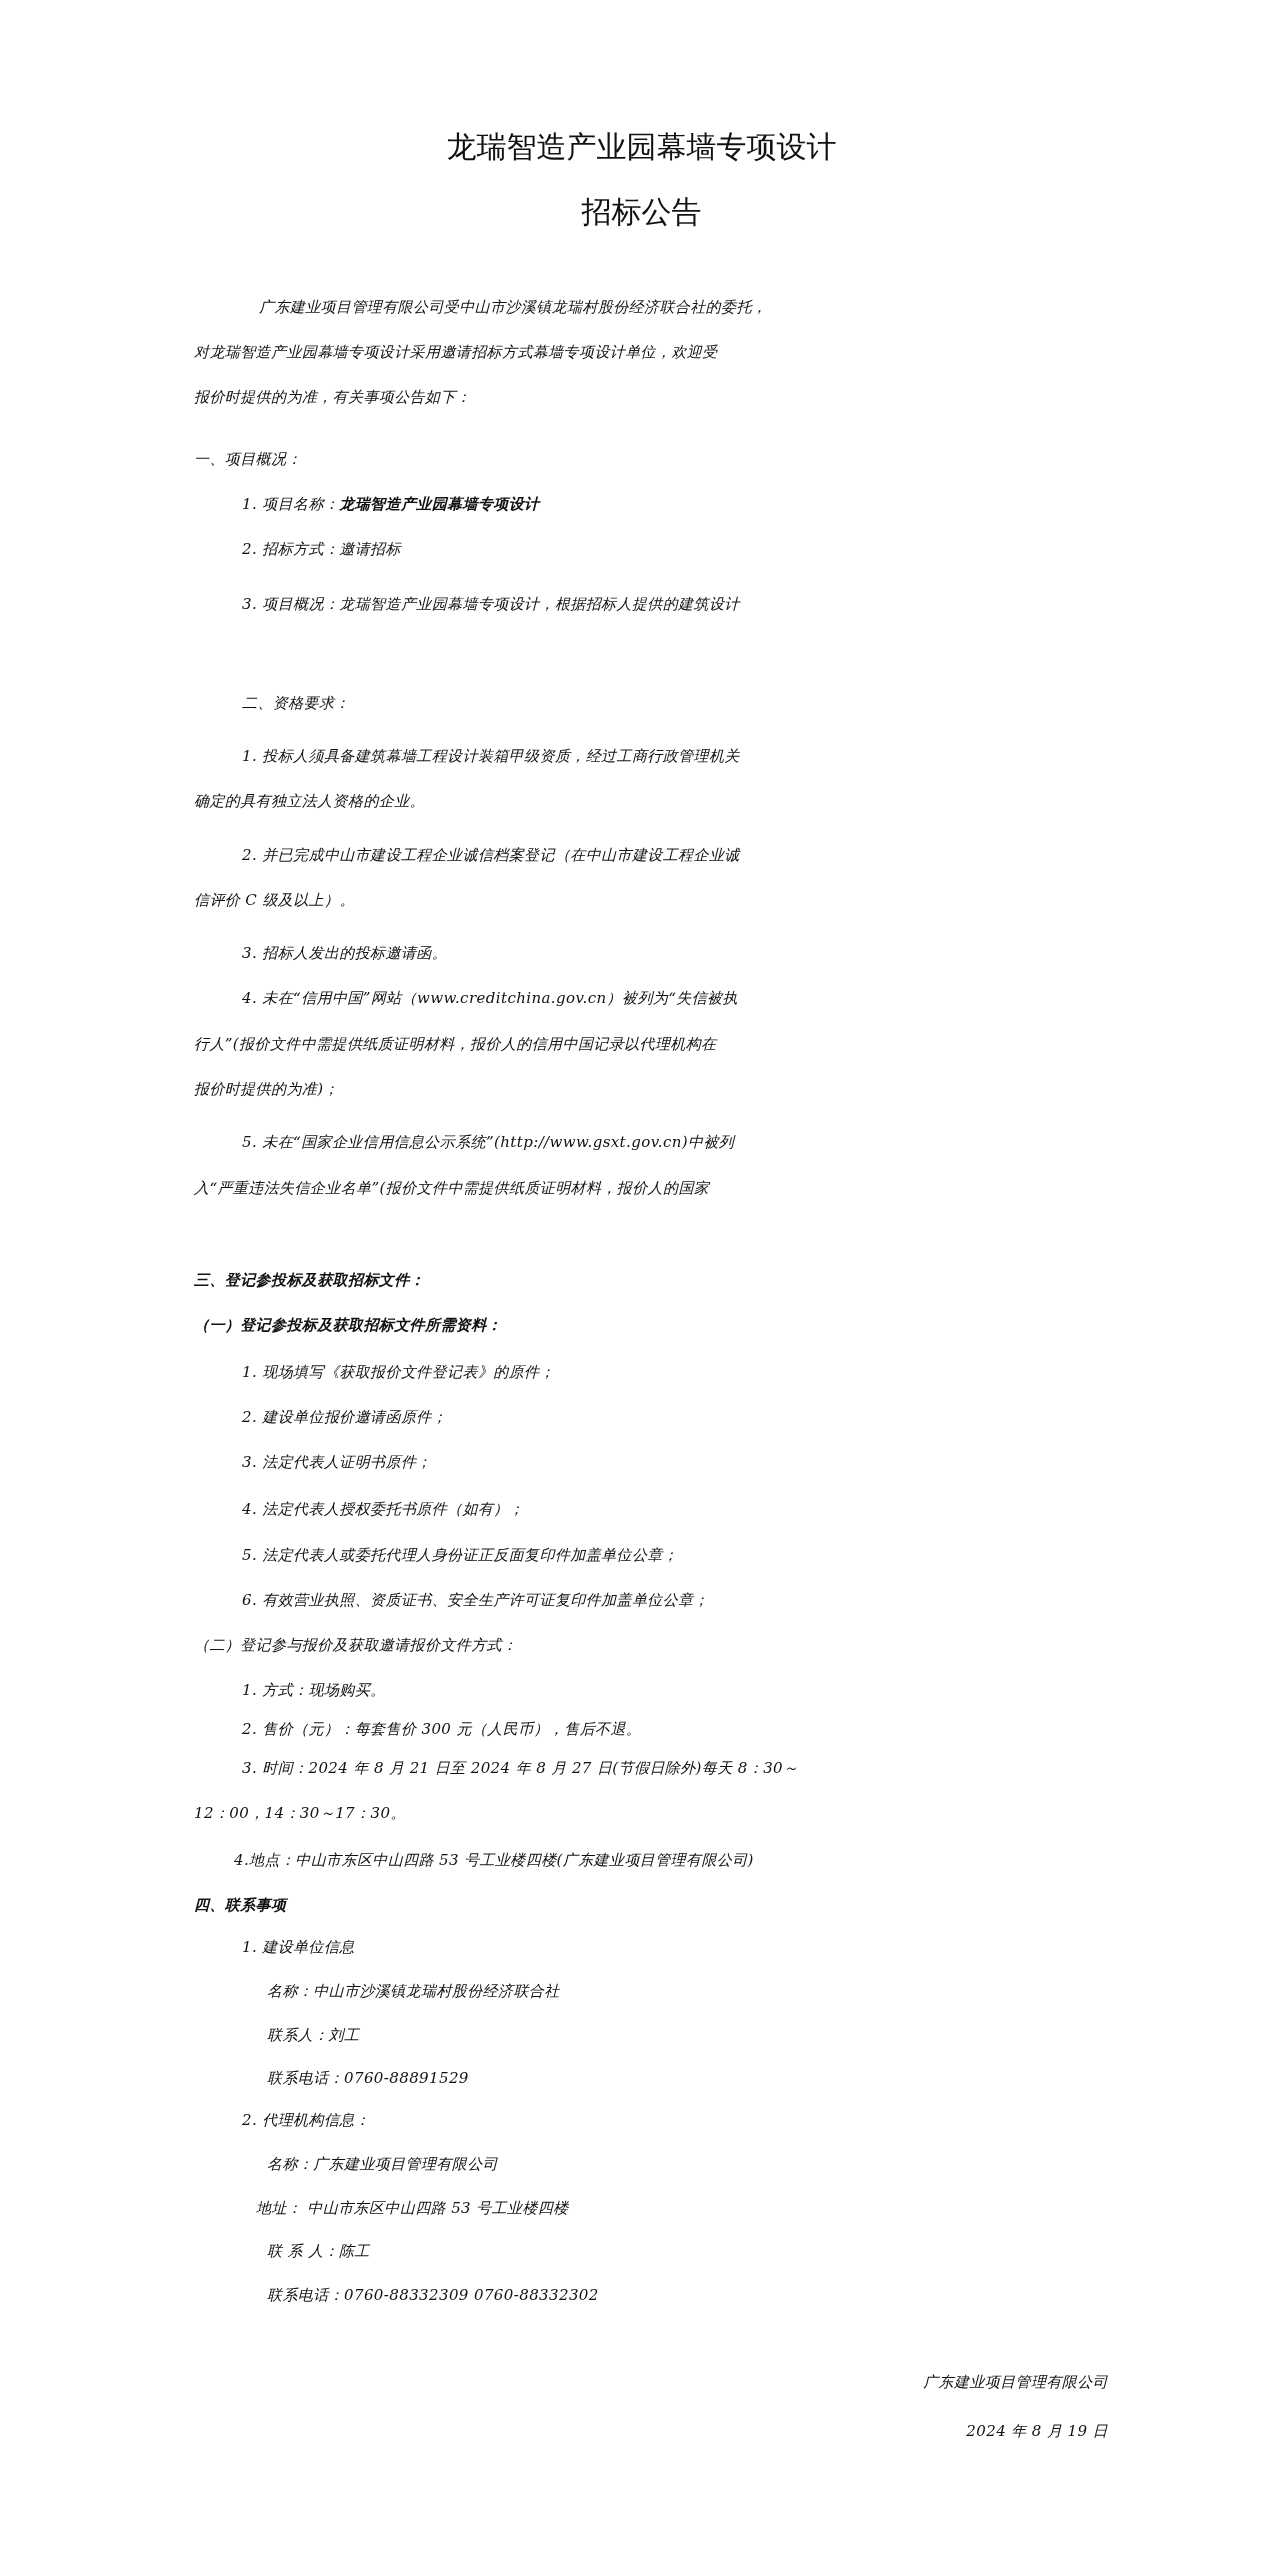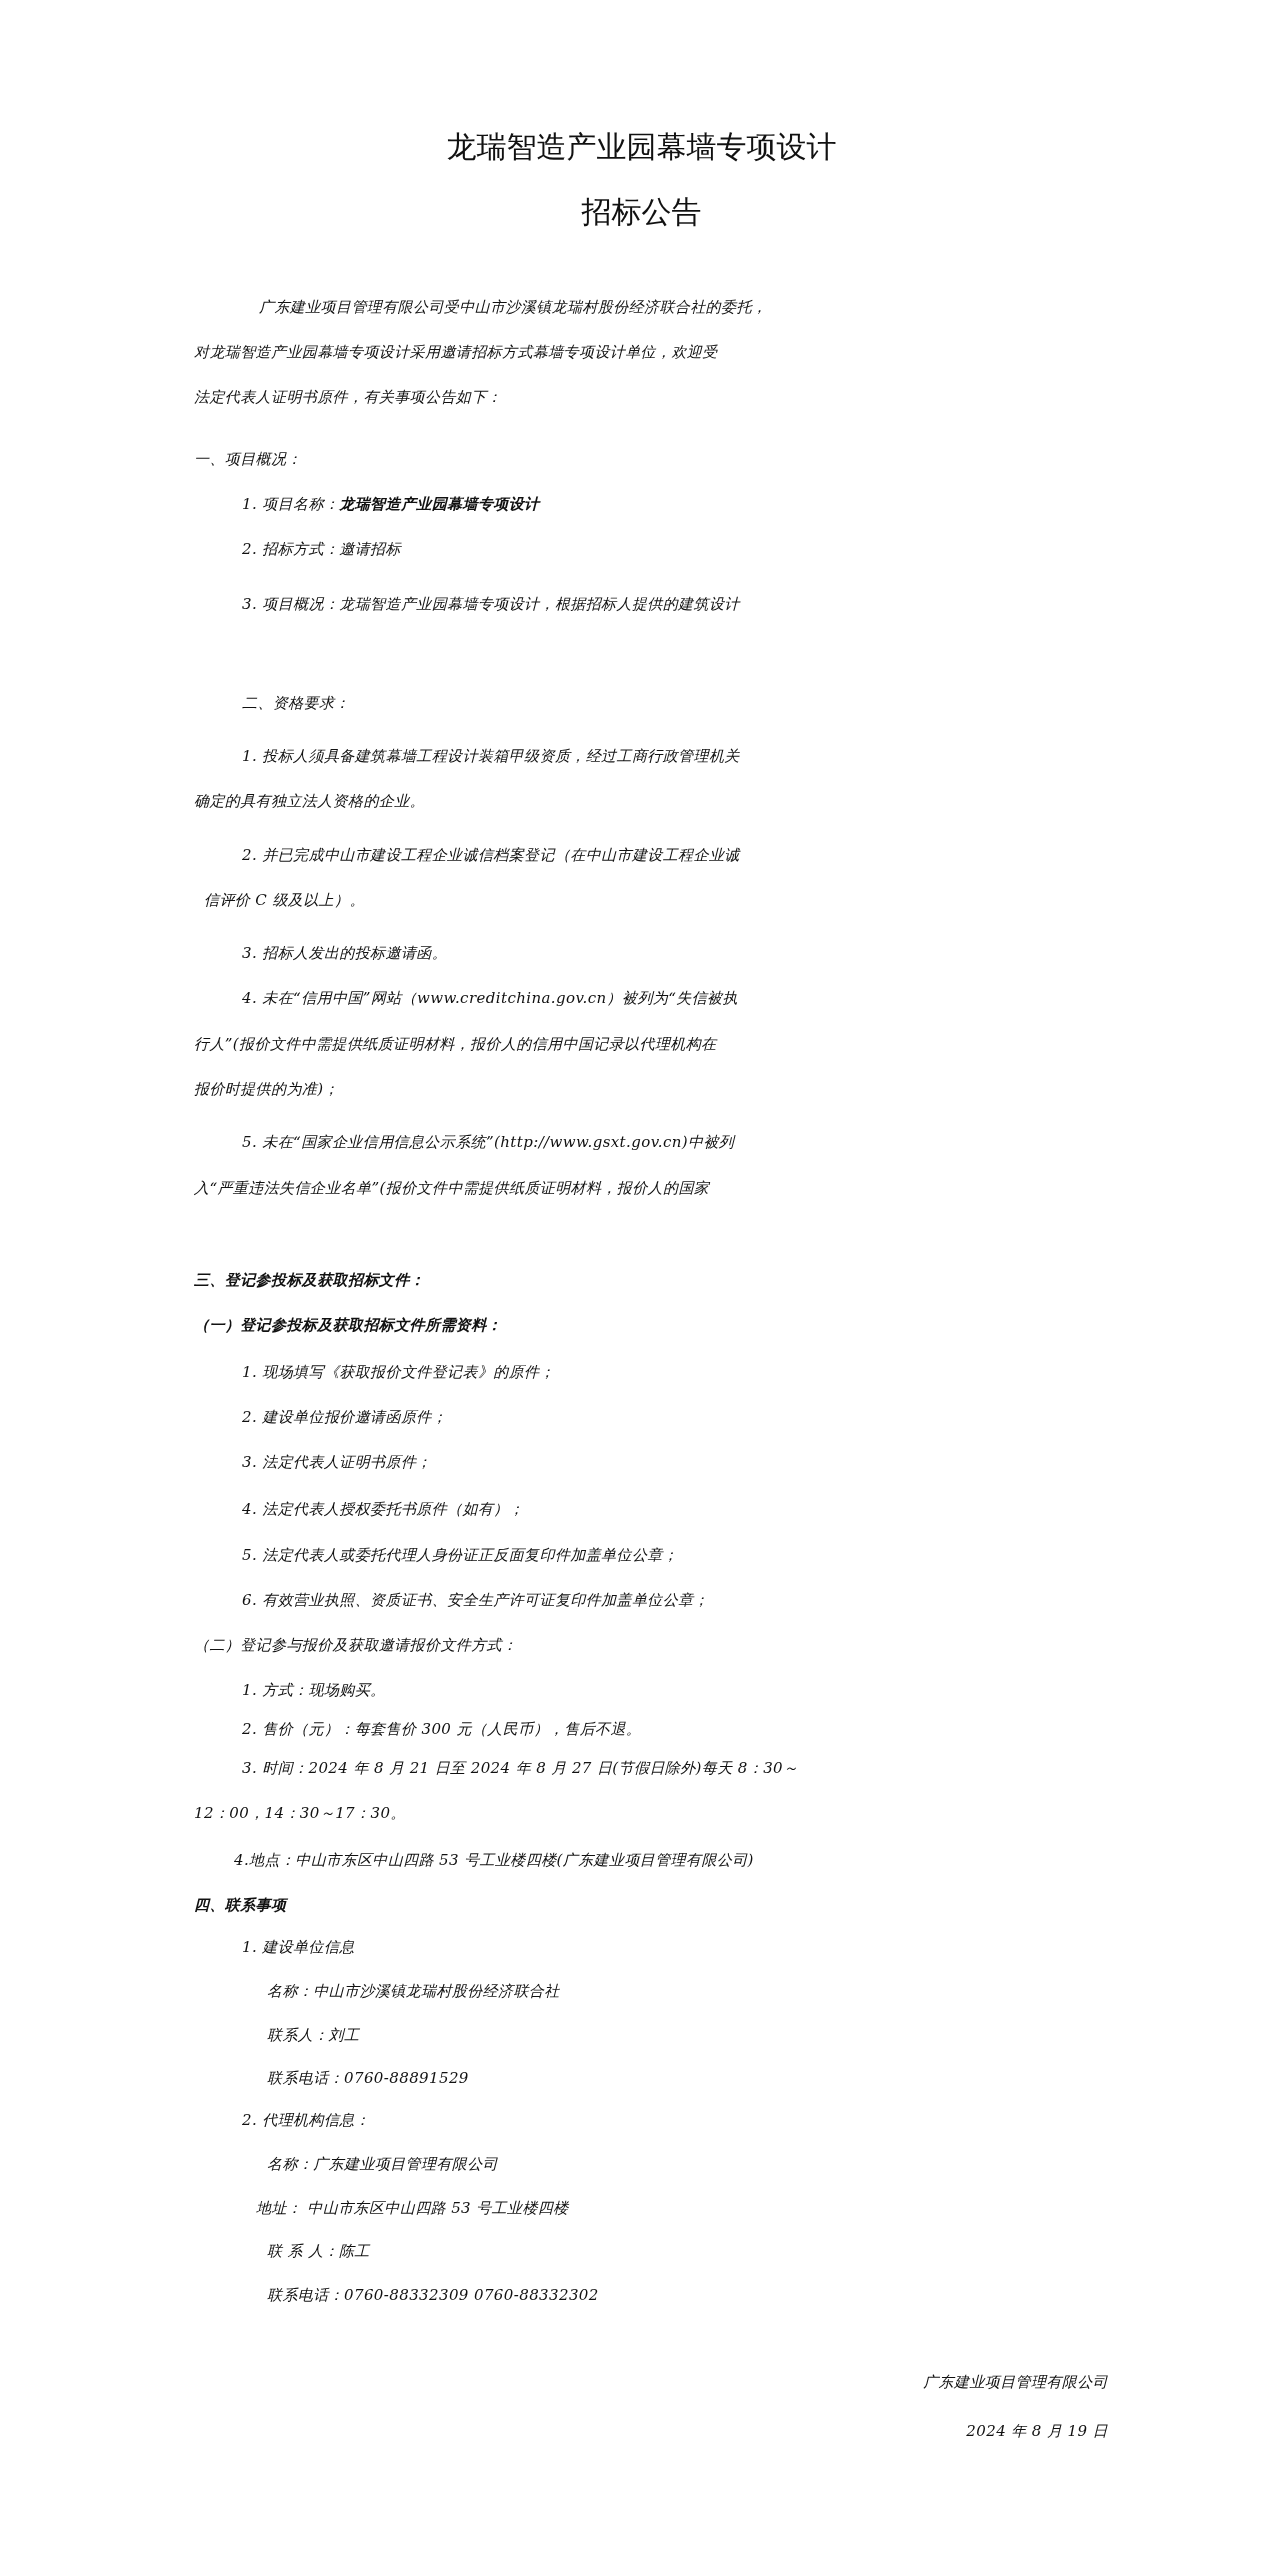--- a/index.html
+++ b/index.html
@@ -36,36 +36,36 @@
 </head>
 <body>
 
 <div class="page">
 
   <div class="title" style="top:129px;">龙瑞智造产业园幕墙专项设计</div>
   <div class="title" style="top:194px;">招标公告</div>
 
   <div class="line" style="left:259px; top:293px;">广东建业项目管理有限公司受中山市沙溪镇龙瑞村股份经济联合社的委托，</div>
   <div class="line" style="left:194px; top:338px;">对龙瑞智造产业园幕墙专项设计采用邀请招标方式幕墙专项设计单位，欢迎受</div>
-  <div class="line" style="left:194px; top:383px;">法定代表人证明书原件，有关事项公告如下：</div>
+  <div class="line" style="left:194px; top:383px;">报价时提供的为准，有关事项公告如下：</div>
 
   <div class="line heading" style="left:194px; top:445px;">一、项目概况：</div>
   <div class="line" style="left:242px; top:490px;">
     <span>1. 项目名称：</span><span class="bold">龙瑞智造产业园幕墙专项设计</span>
   </div>
   <div class="line" style="left:242px; top:535px;">
     <span>2. 招标方式：</span><span>邀请招标</span>
   </div>
   <div class="line" style="left:242px; top:590px;">3. 项目概况：龙瑞智造产业园幕墙专项设计，根据招标人提供的建筑设计</div>
 
   <div class="line heading" style="left:242px; top:689px;">二、资格要求：</div>
   <div class="line" style="left:242px; top:742px;">1. 投标人须具备建筑幕墙工程设计装箱甲级资质，经过工商行政管理机关</div>
   <div class="line" style="left:194px; top:787px;">确定的具有独立法人资格的企业。</div>
   <div class="line" style="left:242px; top:841px;">2. 并已完成中山市建设工程企业诚信档案登记（在中山市建设工程企业诚</div>
-  <div class="line" style="left:204px; top:886px;">信评价 C 级及以上）。</div>
+  <div class="line" style="left:194px; top:886px;">信评价 C 级及以上）。</div>
   <div class="line" style="left:242px; top:939px;">3. 招标人发出的投标邀请函。</div>
   <div class="line" style="left:242px; top:984px;">4. 未在“信用中国”网站（www.creditchina.gov.cn）被列为“失信被执</div>
   <div class="line" style="left:194px; top:1030px;">行人”(报价文件中需提供纸质证明材料，报价人的信用中国记录以代理机构在</div>
   <div class="line" style="left:194px; top:1075px;">报价时提供的为准)；</div>
   <div class="line" style="left:242px; top:1128px;">5. 未在“国家企业信用信息公示系统”(http://www.gsxt.gov.cn)中被列</div>
   <div class="line" style="left:194px; top:1174px;">入“严重违法失信企业名单”(报价文件中需提供纸质证明材料，报价人的国家</div>
 
   <div class="line bold" style="left:194px; top:1266px;">三、登记参投标及获取招标文件：</div>
   <div class="line bold" style="left:194px; top:1311px;">（一）登记参投标及获取招标文件所需资料：</div>
   <div class="line" style="left:242px; top:1358px;">1. 现场填写《获取报价文件登记表》的原件；</div>

